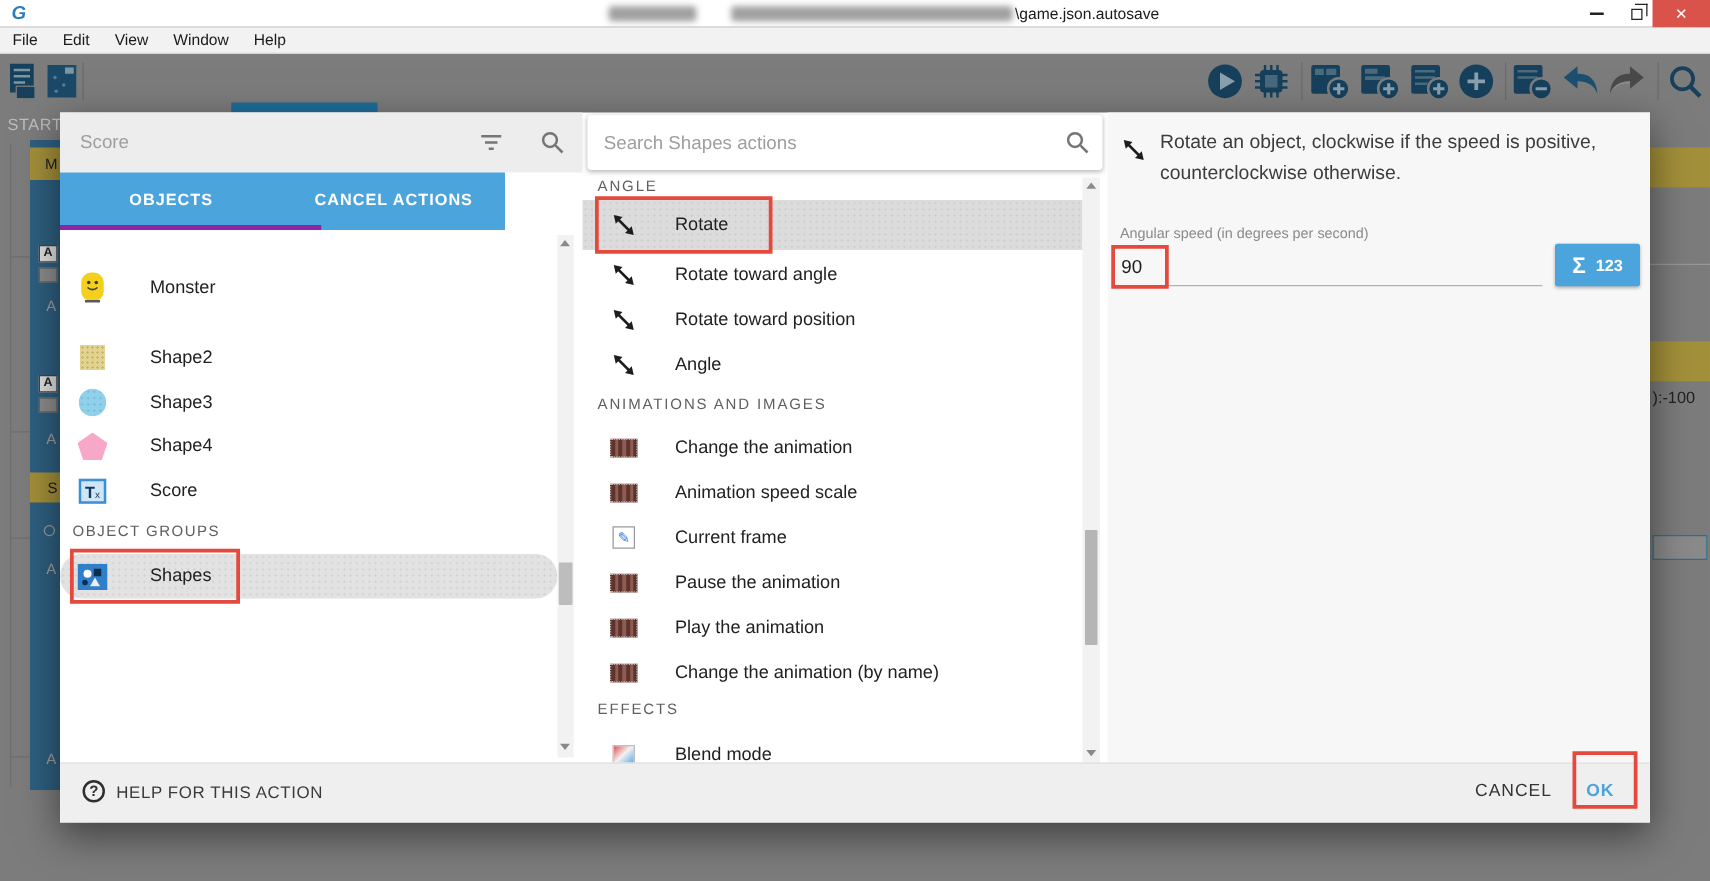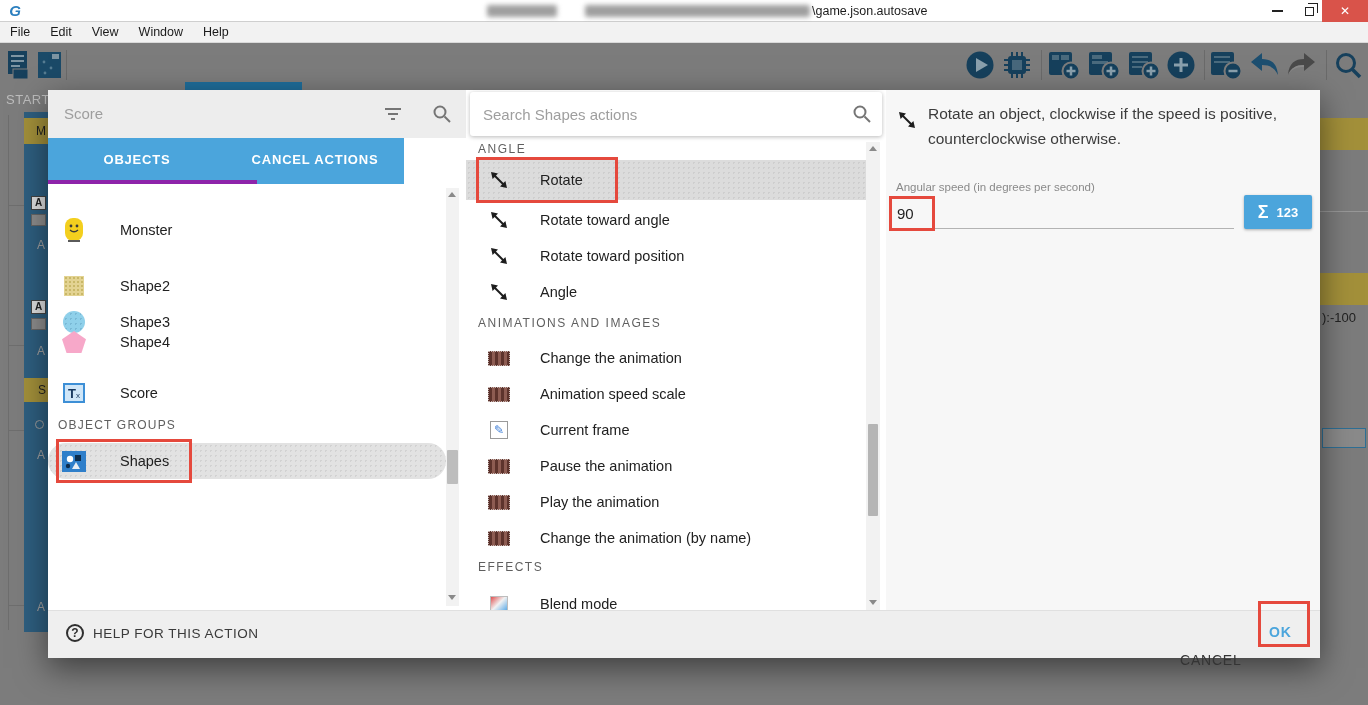--- a/index.html
+++ b/index.html
@@ -80,21 +80,21 @@
   .r-input { left:897px; top:200px; width:330px; height:26px; border:none; outline:none; background:transparent; font-size:15px; color:#1e1e1e; font-family:"Liberation Sans",sans-serif;}
   .r-underline { left:896px; top:228px; width:338px; height:1px; background:#b3b3b3; }
   .expr-btn { left:1244px; top:195px; width:68px; height:34px; background:#4ba5dc; border-radius:2px; color:#fff; display:flex; align-items:center; justify-content:center; gap:8px; box-shadow:0 1px 3px rgba(0,0,0,.3); cursor:pointer;}
   .expr-sigma { font-size:18px; font-weight:bold; }
   .expr-123 { font-size:13px; font-weight:bold; }
 
   
   .footer { left:48px; top:610px; width:1272px; height:48px; background:#efefef; border-top:1px solid #e0e0e0; }
   .help-icn { left:66px; top:624px; width:18px; height:18px; border:2px solid #2f2f2f; border-radius:50%; font-size:12px; font-weight:bold; color:#2f2f2f; text-align:center; line-height:15px;}
   .help-txt { left:93px; top:626px; font-size:13.5px; color:#3a3a3a; letter-spacing:.5px; }
-  .cancel-btn { left:1180px; top:624px; font-size:14px; color:#343434; letter-spacing:.8px; cursor:pointer;margin-top:28px; }
+  .cancel-btn { left:1180px; top:624px; font-size:14px; color:#343434; letter-spacing:.8px; cursor:pointer; }
   .ok-btn { left:1269px; top:624px; font-size:14px; color:#4ba5dc; letter-spacing:.8px; font-weight:bold; cursor:pointer; }
 
   
   .anno { border:3px solid #e5493d; background:transparent; pointer-events:none; z-index:50; }
 
   
   .film-icon { width:22px; height:15px; background:repeating-linear-gradient(90deg,#5d332c 0 3px,#8d5c52 3px 6px); border:1px dotted #c5b4b0; }
   .blend-icon { width:18px; height:16px; border:1px solid #bdbdbd; background:linear-gradient(135deg,#e05050 0%,#f2f2f2 48%,#56a8e8 100%); }
   .frame-icon { width:18px; height:18px; border:1px solid #9a9a9a; background:#fff; color:#3a7bd5; font-size:12px; line-height:16px; text-align:center;}
   .tri-shape { width:0; height:0; border-left:12px solid transparent; border-right:12px solid transparent; border-bottom:20px solid #d9c77f; }
@@ -311,21 +311,21 @@
         <span class="sq-shape"></span>
       </span>
     <span class="obj-label">Shape2</span>
   </div>
   <div class="abs obj-row" style="top:304px;">
     <span class="obj-icon">
         <span class="cir-shape"></span>
       </span>
     <span class="obj-label">Shape3</span>
   </div>
-  <div class="abs obj-row" style="top:324px;padding-left:15px;">
+  <div class="abs obj-row" style="top:339px;padding-left:15px;">
     <span class="obj-icon">
         <span class="pent-shape"></span>
       </span>
     <span class="obj-label">Shape4</span>
   </div>
   <div class="abs obj-row" style="top:375px;">
     <span class="obj-icon">
         <span class="score-icon">
           <b>T</b>
           <i>x</i>

